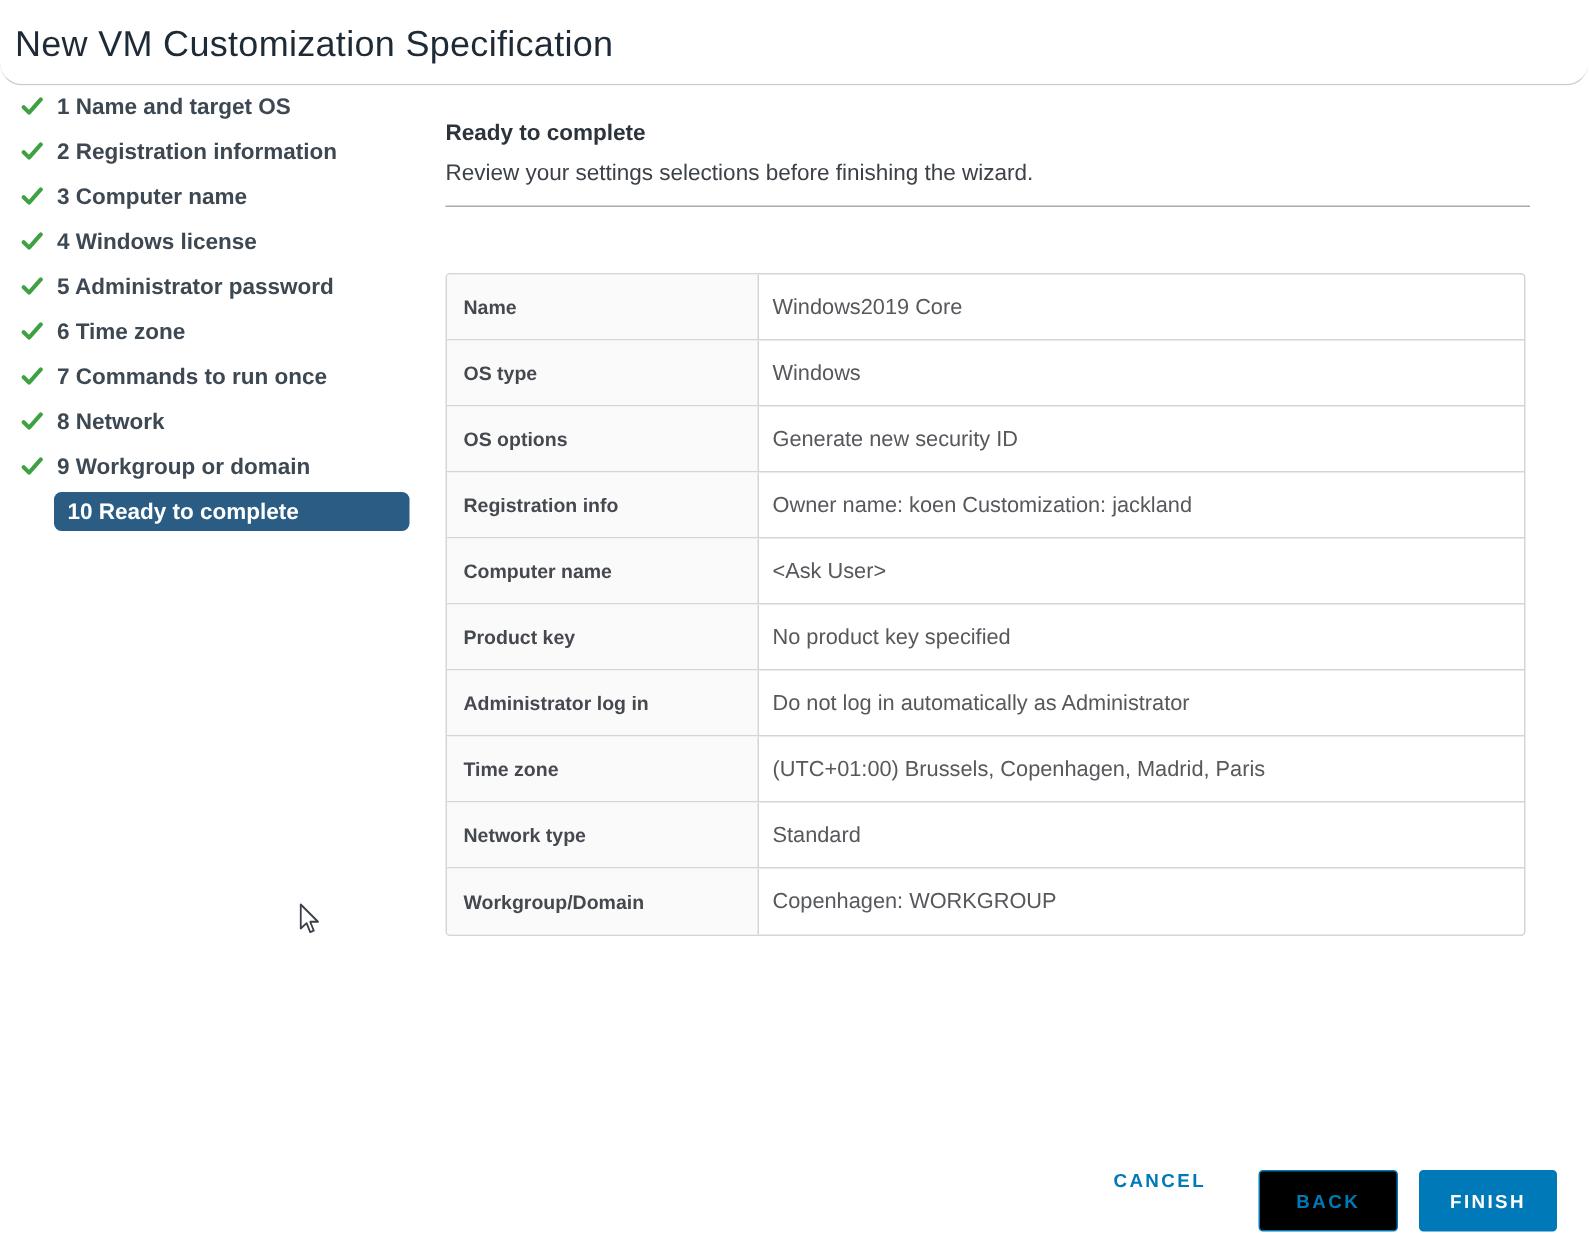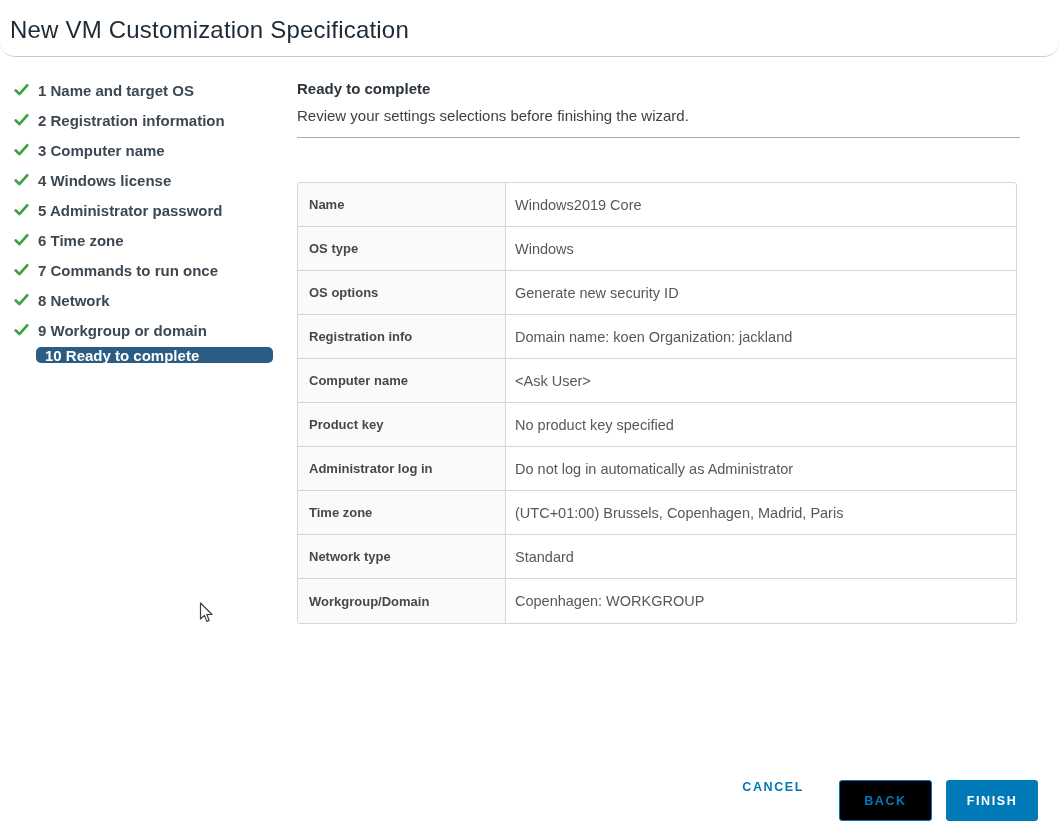--- a/index.html
+++ b/index.html
@@ -29,21 +29,21 @@
   }
   .title{
     font-size:24px;
     font-weight:400;
     letter-spacing:0.2px;
     color:#1e2a35;
   }
   
   .steps{
     position:absolute;
-    left:0; top:75px;
+    left:0; top:56px;
     width:297px;
   }
   .step{
     height:30px;
     display:flex;
     align-items:center;
     position:relative;
     padding-left:38px;
     font-size:15px;
     font-weight:700;
@@ -55,21 +55,21 @@
     left:14px;
     top:50%;
     transform:translateY(-50%);
     display:flex;
     align-items:center;
   }
   .step.active{
     padding:0 0 0 9px;
     margin-left:36px;
     width:237px;
-    height:16px;
+    height:26px;
     margin-top:2px;
     margin-bottom:2px;
     background:var(--active-step-bg);
     border-radius:5px;
     color:#ffffff;
   }
   
   .content{
     position:absolute;
     left:297px; top:57px;
@@ -272,21 +272,21 @@
         <div class="trow">
           <div class="tlabel">OS type</div>
           <div class="tvalue">Windows</div>
         </div>
         <div class="trow">
           <div class="tlabel">OS options</div>
           <div class="tvalue">Generate new security ID</div>
         </div>
         <div class="trow">
           <div class="tlabel">Registration info</div>
-          <div class="tvalue">Domain name: koen Organization: jackland</div>
+          <div class="tvalue">Owner name: koen Customization: jackland</div>
         </div>
         <div class="trow">
           <div class="tlabel">Computer name</div>
           <div class="tvalue">&lt;Ask User&gt;</div>
         </div>
         <div class="trow">
           <div class="tlabel">Product key</div>
           <div class="tvalue">No product key specified</div>
         </div>
         <div class="trow">

